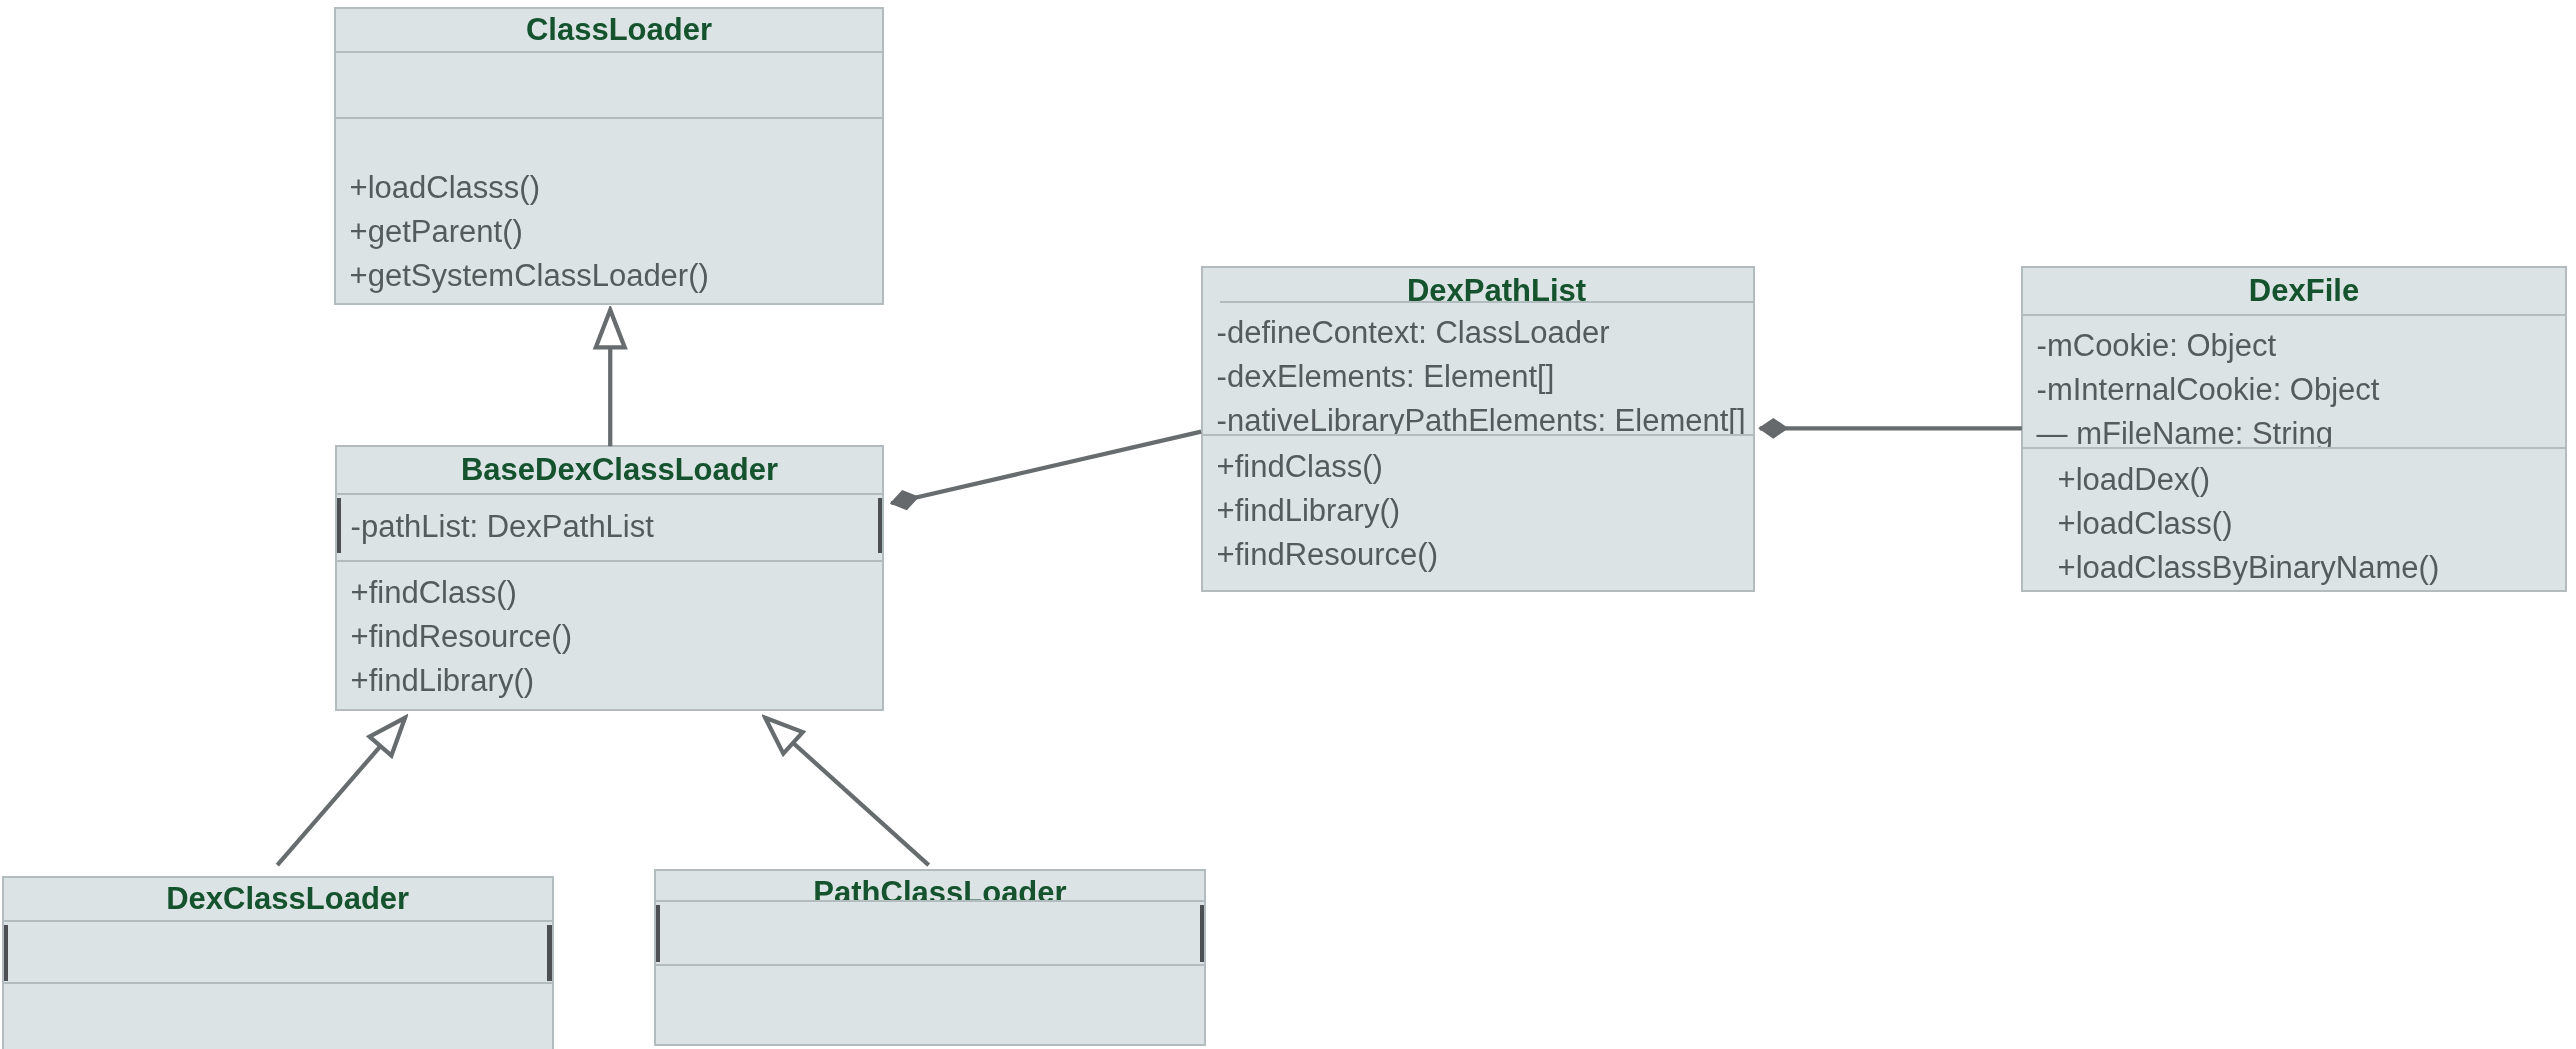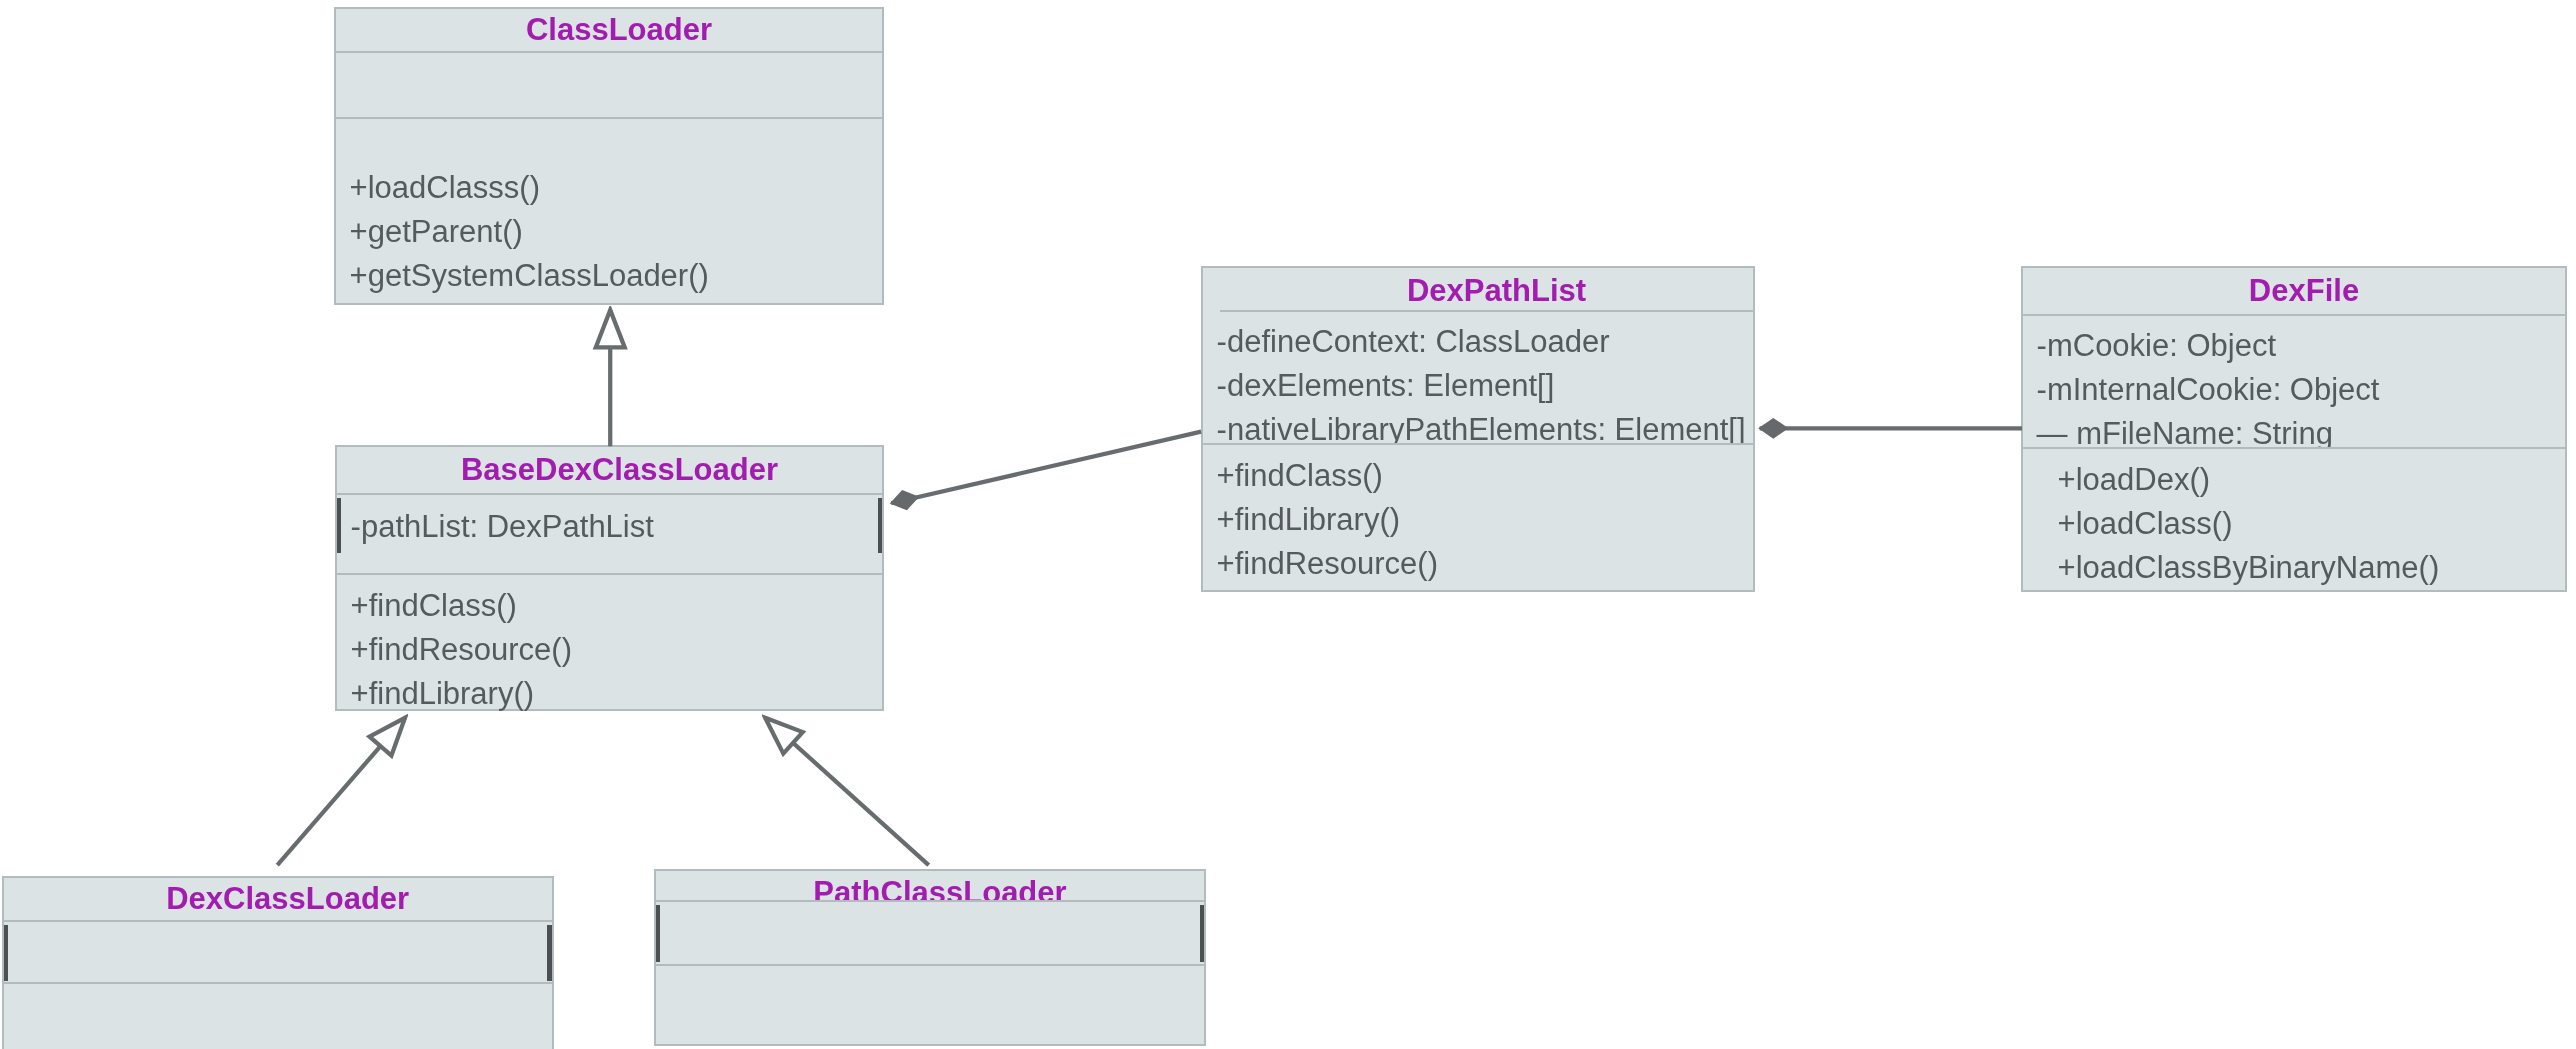--- a/index.html
+++ b/index.html
@@ -22,21 +22,21 @@
     box-sizing: border-box;
     background: #dce3e5;
     border: 2.6px solid #b2bcbe;
     font-size: 31px;
   }
   .cls .title {
     box-sizing: border-box;
     border-bottom: 2.6px solid #b2bcbe;
     font-weight: bold;
     text-align: center;
-    color: #a21caf;
+    color: #14532d;
     overflow: hidden;
     white-space: nowrap;
     padding-left: 20px;
   }
   .cls .sec {
     box-sizing: border-box;
     border-bottom: 2.6px solid #b2bcbe;
     position: relative;
     overflow: hidden;
   }
@@ -55,24 +55,24 @@
   .dark-edge.left  { left: -2.6px; }
   .dark-edge.right { right: -2.6px; }
 
   
   #cls-classloader        { left: 334px;  top: 6.8px;    width: 550px; height: 298px; }
   #cls-classloader .title { height: 44px; line-height: 42px; }
   #cls-classloader .attr  { height: 66px; }
 
   #cls-basedex            { left: 335px;  top: 445px;  width: 549px; height: 266px; }
   #cls-basedex .title     { height: 48px; line-height: 45px; }
-  #cls-basedex .attr      { height: 80px; padding-top: 10.2px; }
+  #cls-basedex .attr      { height: 67px; padding-top: 10.2px; }
 
   #cls-dexpathlist        { left: 1201px; top: 266px;  width: 554px; height: 326px; }
-  #cls-dexpathlist .title { height: 44px; line-height: 45px; margin-left: 17px; }
+  #cls-dexpathlist .title { height: 35px; line-height: 45px; margin-left: 17px; }
   #cls-dexpathlist .attr  { height: 133px; padding-top: 7.7px; }
 
   #cls-dexfile            { left: 2021px; top: 266px;  width: 546px; height: 326px; }
   #cls-dexfile .title     { height: 48px; line-height: 45px; }
   #cls-dexfile .attr      { height: 133px; padding-top: 7.7px; }
 
   #cls-dexclassloader        { left: 1.7px;   top: 867px; width: 552px; height: 179px; margin-top: 9px; }
   #cls-dexclassloader .title { height: 44px; line-height: 42px; }
   #cls-dexclassloader .attr  { height: 62px; }
 

